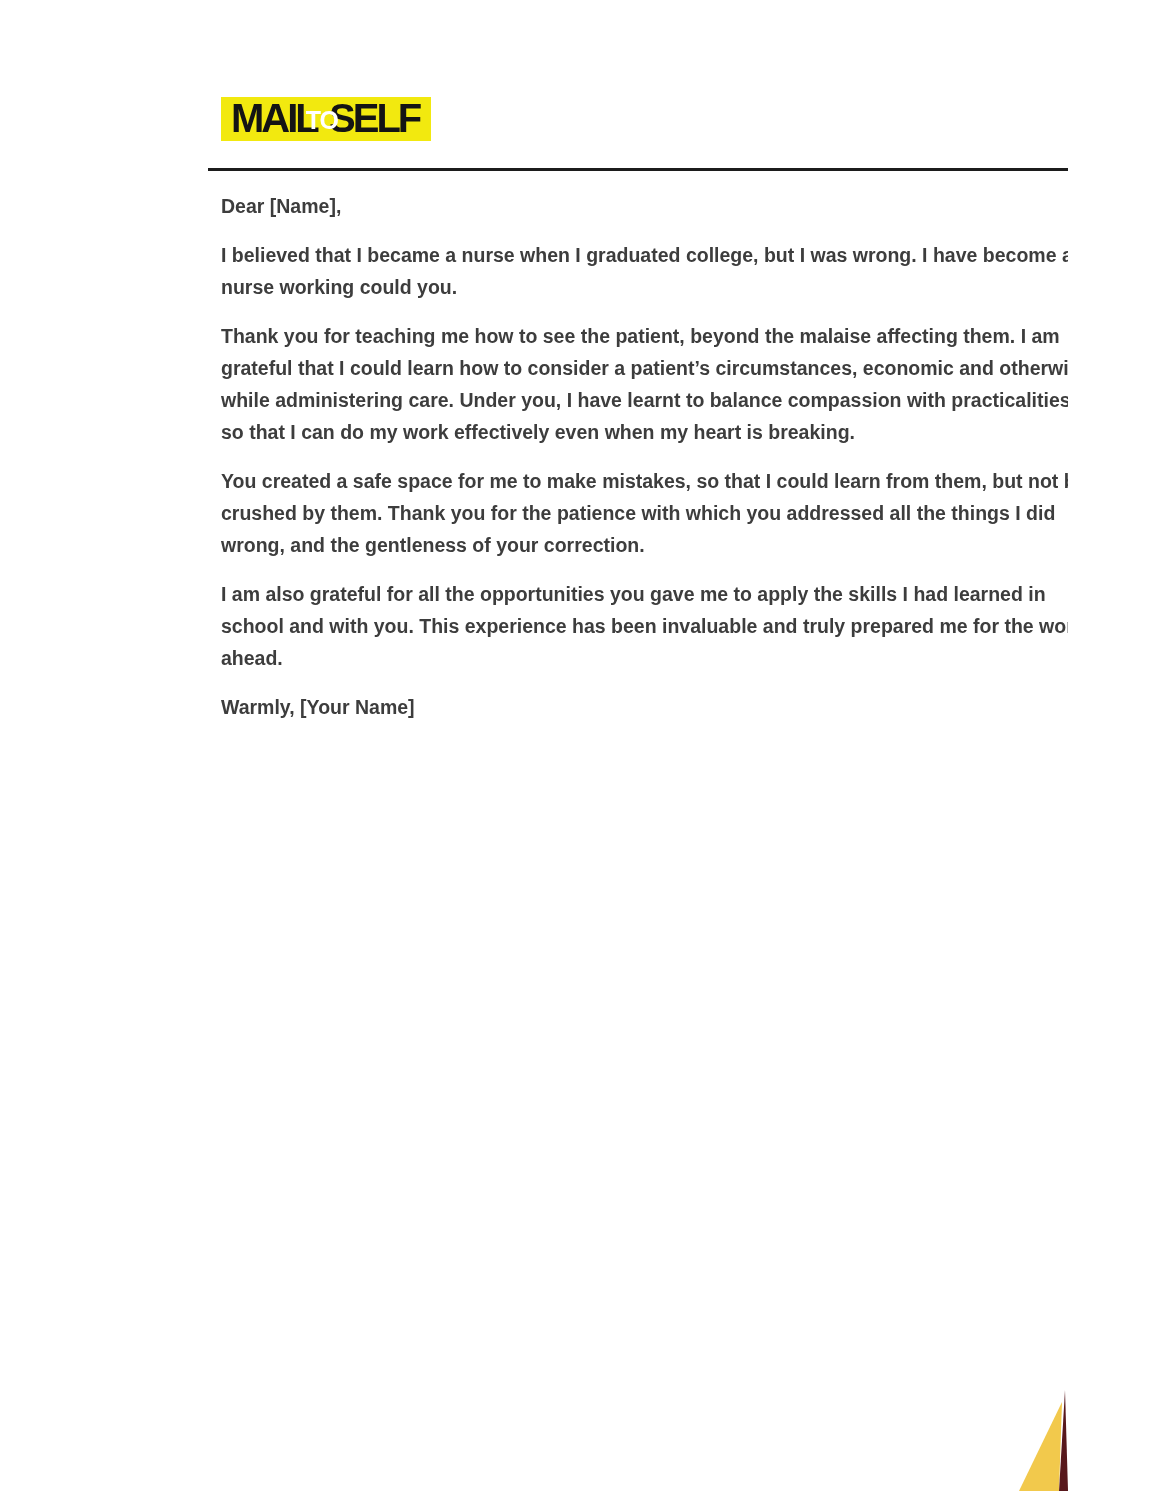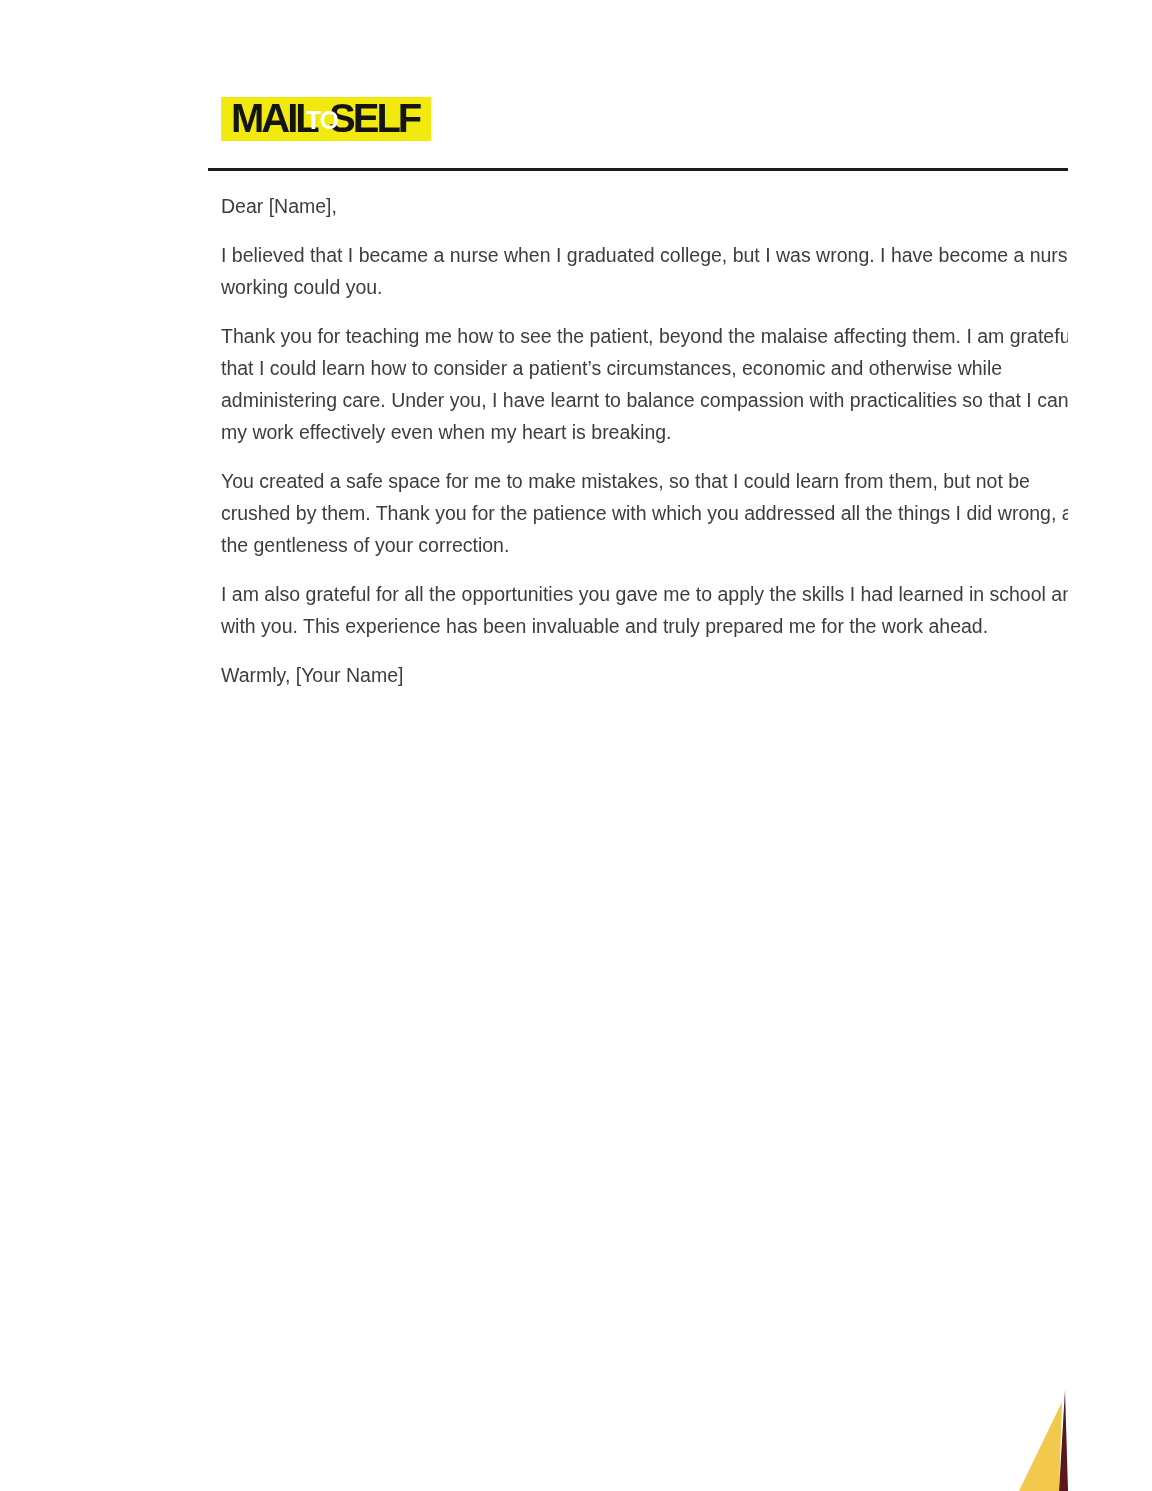--- a/index.html
+++ b/index.html
@@ -60,20 +60,21 @@
 
   
   .letter {
     position: absolute;
     left: 137px;
     top: 190px;
     width: 876px;
     color: var(--text-color, #3d3d3d);
     font-size: 19.5px;
     line-height: 32px;
+    font-weight: bold;
   }
   .letter p { margin: 0 0 17px 0; }
 
   
   .corner {
     position: absolute;
     right: 0;
     bottom: 0;
     width: 60px;
     height: 106px;

